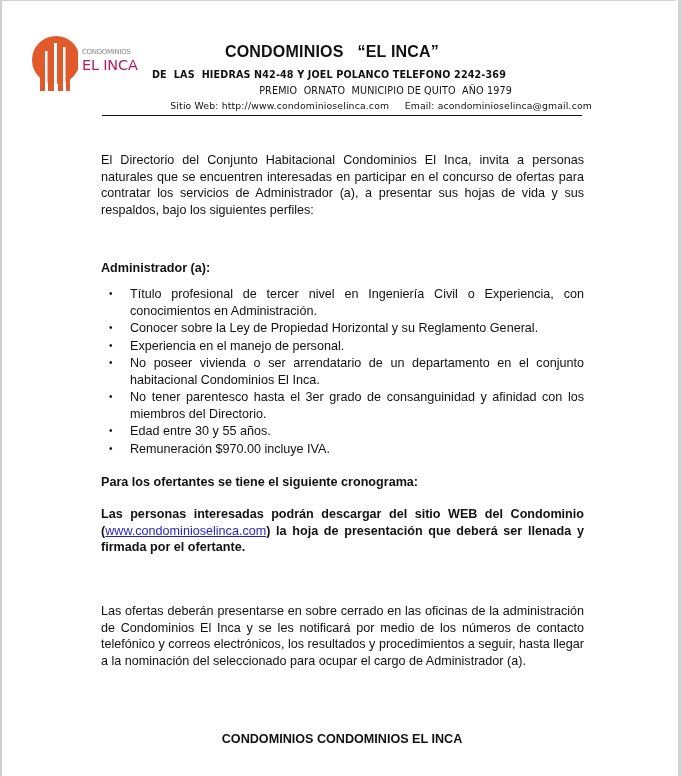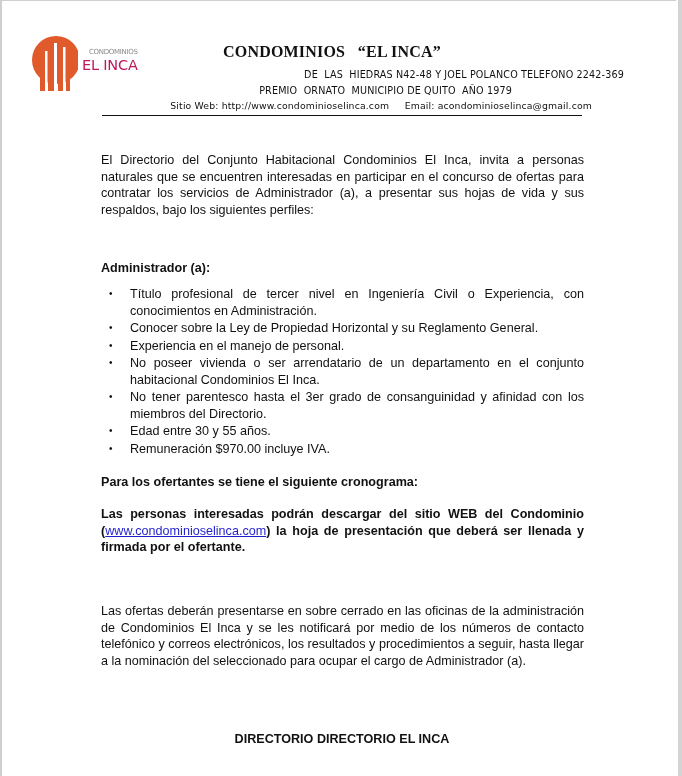--- a/index.html
+++ b/index.html
@@ -42,52 +42,51 @@
       position: absolute;
       left: 50px; top: 18px;
       line-height: 1;
     }
     .logo-small {
       font-family: "DejaVu Sans", sans-serif;
       font-size: 7px;
       color: #8a8a8a;
       letter-spacing: -0.3px;
       display: block;
-      text-align: right;
     }
     .logo-big {
       font-family: "DejaVu Sans", sans-serif;
       font-size: 14.5px;
       color: #be185d;
       display: block;
       margin-top: 2px;
       letter-spacing: -0.2px;
     }
     .hdr-title {
       position: absolute;
       left: 150px; width: 360px;
       top: 42px;
       text-align: center;
-      font-family: Liberation Serif, serif;
+      font-family: Liberation Sans, sans-serif;
       font-weight: bold;
       font-size: 16px;
       white-space: pre;
       letter-spacing: 0.2px;
     }
     .hdr-line {
       position: absolute;
       left: 100px; width: 480px;
       text-align: right;
       font-family: "DejaVu Sans", sans-serif;
       font-size: 9.6px;
       color: #111;
       white-space: pre;
       letter-spacing: 0.15px;
     }
-    .hdr-line.l1 { top: 68px; left: 92px; width: 530px; text-align: right; padding-left: 58px; box-sizing: border-box;}
+    .hdr-line.l1 { top: 68px; left: 92px; width: 530px; text-align: left; padding-left: 58px; box-sizing: border-box; font-weight: bold;}
     .hdr-line.l2 { top: 84px; left: 150px; width: 360px; }
     .hdr-line.l3 { top: 99px; font-size: 9.3px; left: 90px; width: 500px; }
     .hdr-rule {
       position: absolute;
       left: 100px; top: 114px;
       width: 480px; height: 0;
       border-top: 1.5px solid #111;
     }
     
     .content {
@@ -190,15 +189,15 @@
     <li><span class="bullet">•</span><span>Remuneración $970.00 incluye IVA.</span></li>
   </ul>
 
   <div class="content p-descarga"><span>Las personas interesadas podrán descargar del sitio WEB del Condominio (</span><a>www.condominioselinca.com</a><span>) la hoja de presentación que deberá ser llenada y firmada por el ofertante.</span></div>
 
   <div class="content p-crono">Para los ofertantes se tiene el siguiente cronograma:</div>
 
 
   <div class="content p-ofertas">Las ofertas deberán presentarse en sobre cerrado en las oficinas de la administración de Condominios El Inca y se les notificará por medio de los números de contacto telefónico y correos electrónicos, los resultados y procedimientos a seguir, hasta llegar a la nominación del seleccionado para ocupar el cargo de Administrador (a).</div>
 
-  <div class="signature">DIRECTORIO DIRECTORIO EL INCA</div>
+  <div class="signature">CONDOMINIOS CONDOMINIOS EL INCA</div>
 </div>
 <div class="right-edge"></div>
 
 </body></html>

